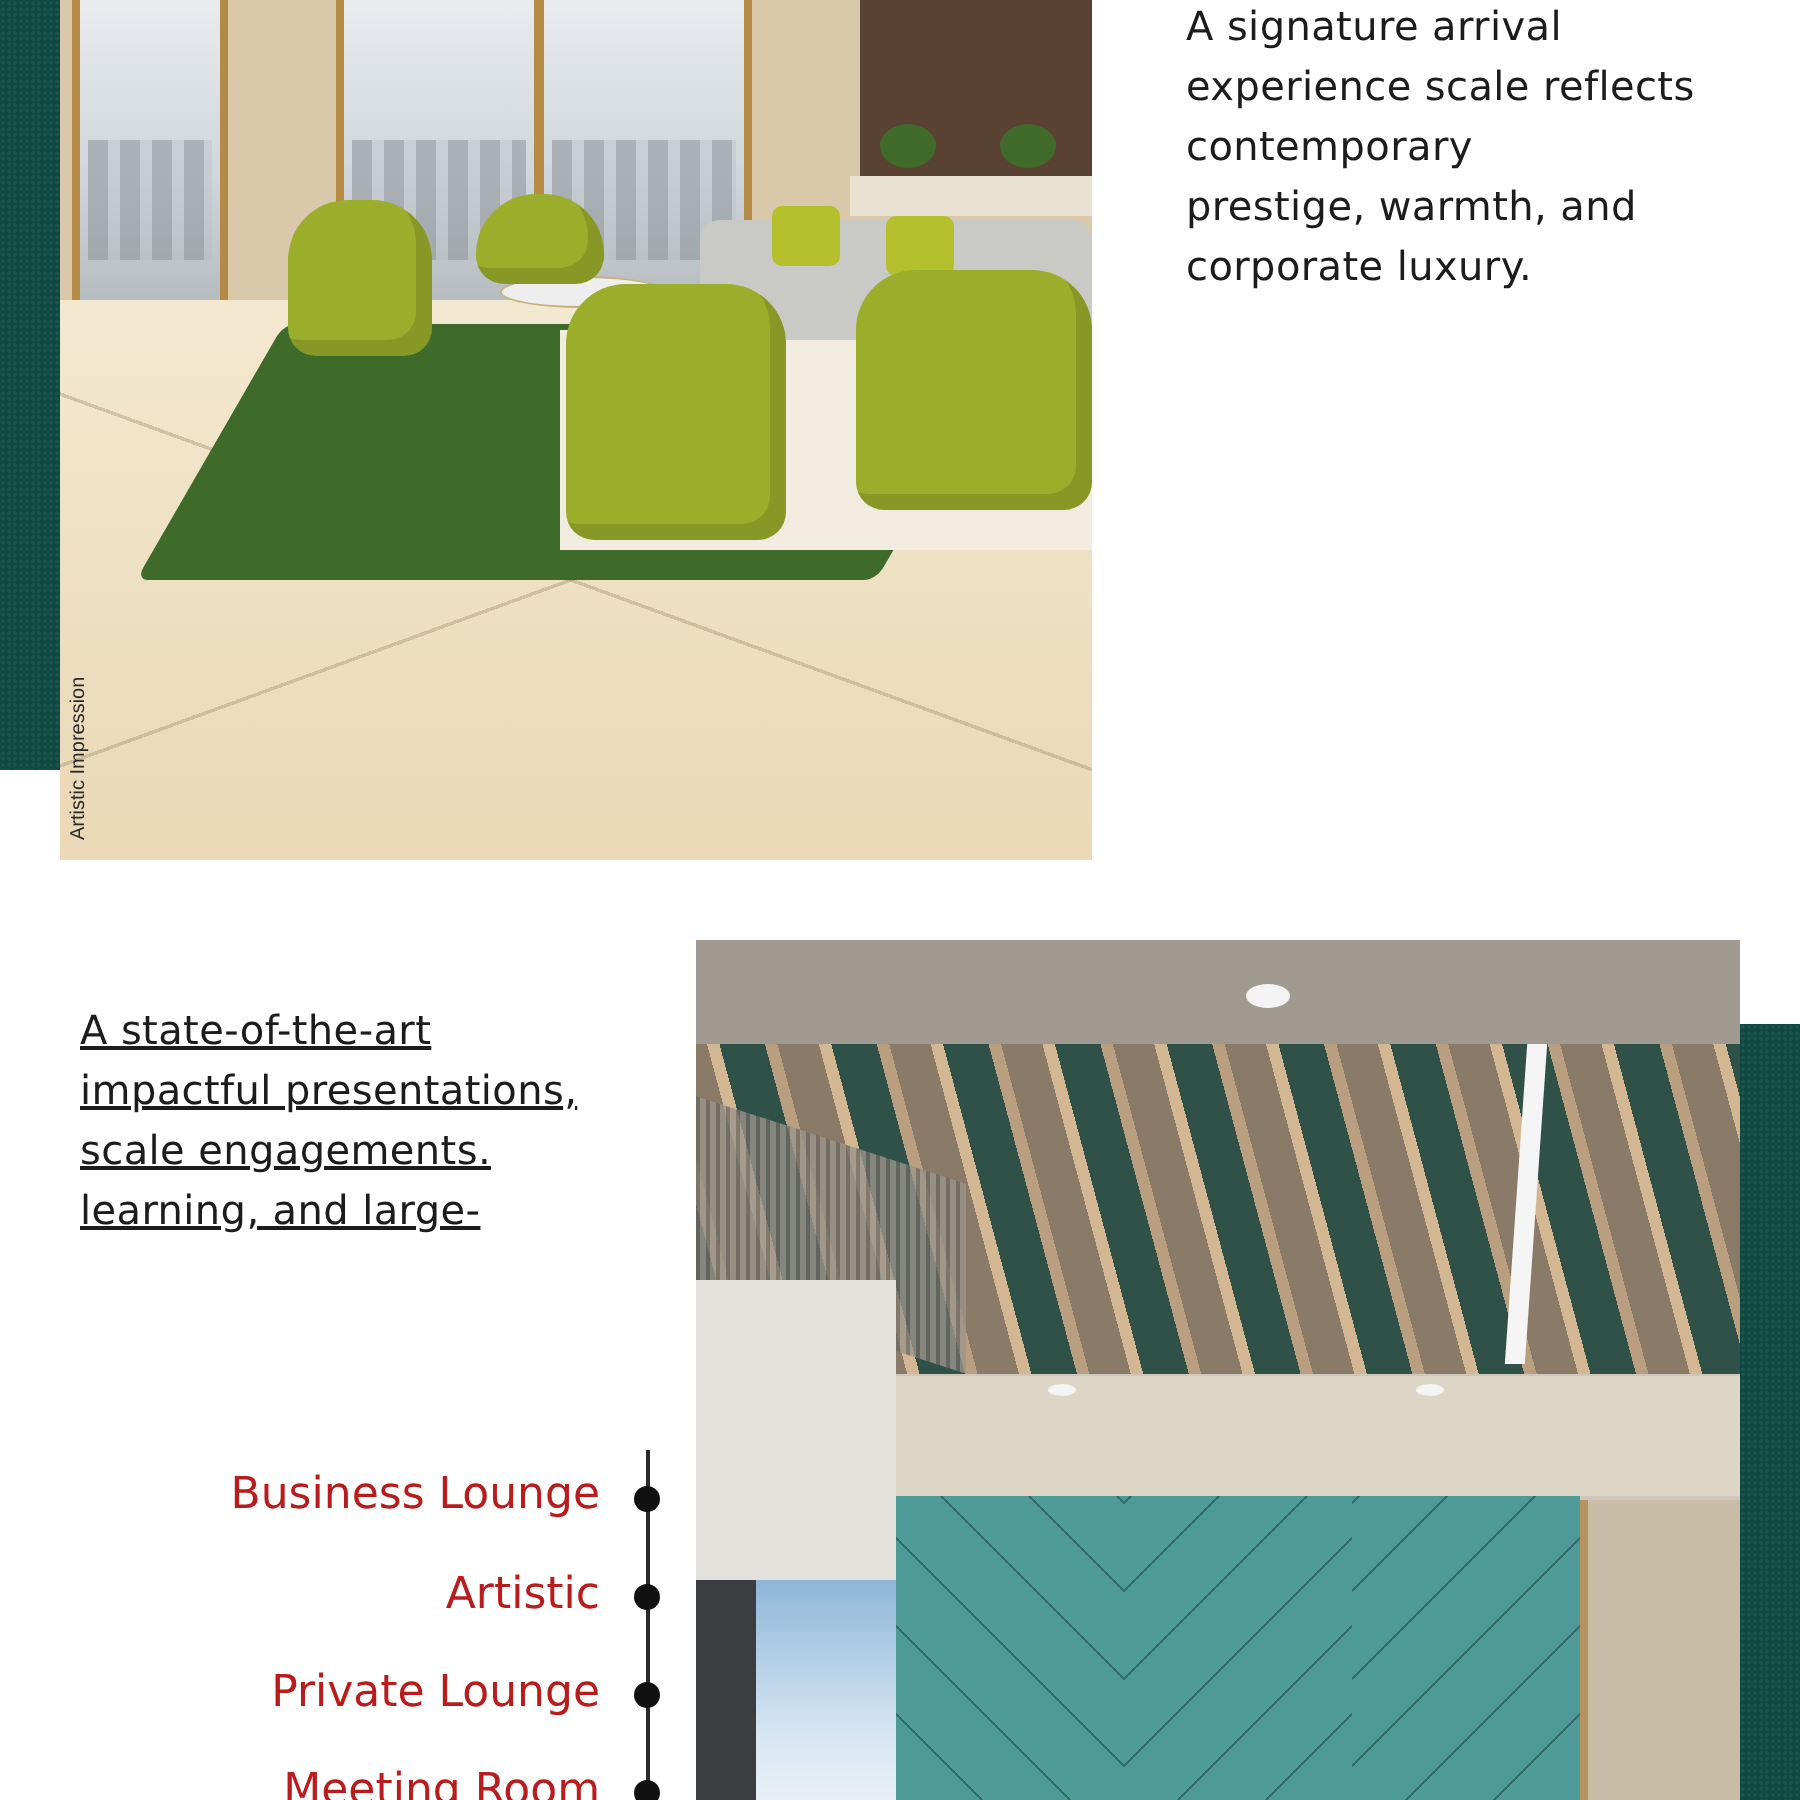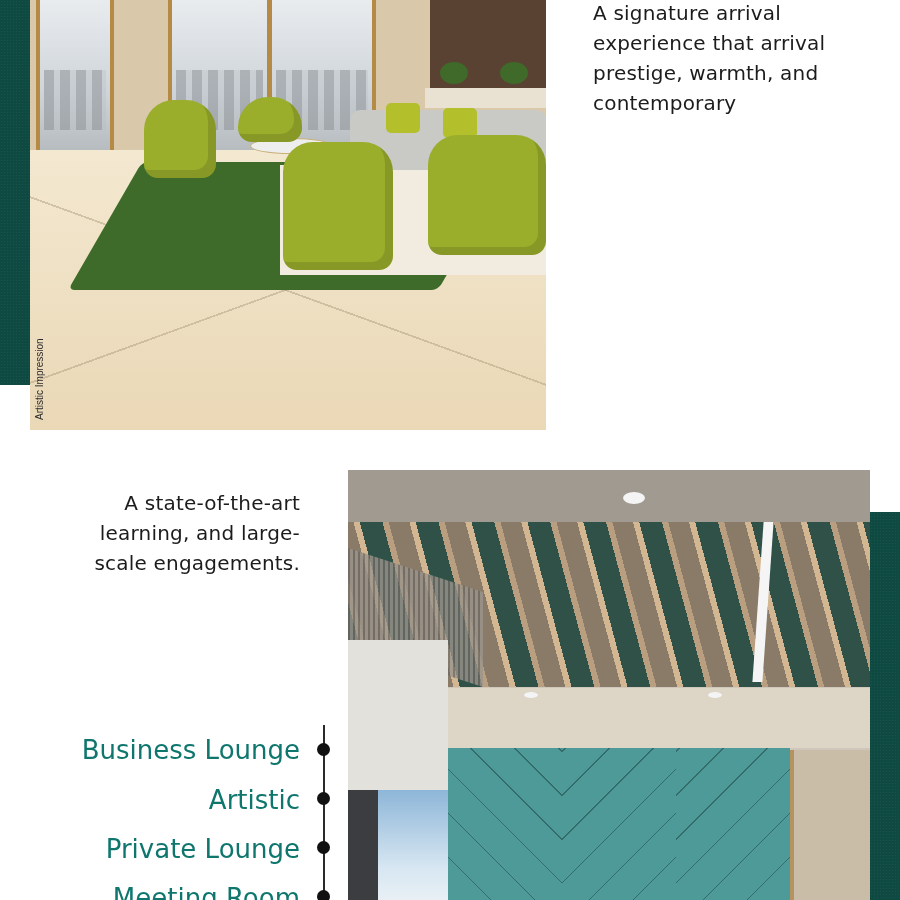--- a/index.html
+++ b/index.html
@@ -48,25 +48,25 @@
   .teal-half { position:absolute; top:278px; height:152px; width:114px;
     background-image: repeating-linear-gradient(-45deg, transparent 0 30px, rgba(30,70,70,.55) 30px 31px); background-color:#4e9a99; }
   .blind { position:absolute; left:0; top:170px; width:100px; height:150px; background:#e3e1dc; }
   .window { position:absolute; left:30px; top:320px; width:70px; height:110px; background:linear-gradient(#8eb6d8, #d6e6f2 70%, #e9f0f5); }
   .window-frame { position:absolute; left:0; top:320px; width:30px; height:110px; background:#3b3d40; }
   .side-room { position:absolute; left:442px; top:280px; width:80px; height:150px; background:#c9bda8; border-left:4px solid #b69260; }
 
   
   .copy { position:absolute; font-family:"DejaVu Sans", sans-serif; font-size:20px; line-height:30px; color:#1c1c1c; letter-spacing:0.2px; }
   #copy-top { left:593px; top:-2px; width:300px; text-align:left; }
-  #copy-bottom { left:40px; top:488px; width:260px; text-align:right; }
+  #copy-bottom { left:40px; top:500px; width:260px; text-align:left;text-decoration:underline; }
 
   
   #timeline-line { position:absolute; left:323px; top:725px; width:1.5px; height:175px; background:#2a2a2a; }
-  .tl-item { position:absolute; right:600px; font-size:26px; color:#0f766e; white-space:nowrap; text-align:right; }
+  .tl-item { position:absolute; right:600px; font-size:22px; color:#b91c1c; white-space:nowrap; text-align:right; }
   .tl-dot { position:absolute; left:317px; width:13px; height:13px; border-radius:50%; background:#111; }
 </style>
 </head>
 <body>
 
 <div id="strip-left" class="green-strip"></div>
 <div id="strip-right" class="green-strip"></div>
 
 <div id="img-top" title="Reception lounge with green armchairs, grey sofa and green rug">
   <div class="wall"></div>
@@ -93,23 +93,24 @@
   <div class="plant" style="left:248px;top:112px;width:20px;height:18px;"></div>
   <div class="chair" style="left:114px;top:100px;width:72px;height:78px;"></div>
   <div class="chair" style="left:208px;top:97px;width:64px;height:45px;"></div>
   <div class="chair" style="left:253px;top:142px;width:110px;height:128px;"></div>
   <div class="chair" style="left:398px;top:135px;width:118px;height:120px;"></div>
 </div>
 <div id="caption-artistic">Artistic Impression</div>
 
 <div id="copy-top" class="copy">
   <div>A signature arrival</div>
-  <div>experience that arrival</div>
+  <div>experience scale reflects</div>
+  <div>contemporary</div>
   <div>prestige, warmth, and</div>
-  <div>contemporary</div>
+  <div>corporate luxury.</div>
 </div>
 
 <div id="img-bottom" title="Auditorium with wood and teal ceiling baffles and teal chevron acoustic wall">
   <div class="soffit"></div>
   <div class="downlight" style="left:275px;top:22px;"></div>
   <div class="baffles"></div>
   <div class="light-strip"></div>
   <div class="ac-vent"></div>
   <div class="beam"></div>
   <div class="downlight" style="left:176px;top:222px;width:14px;height:6px;"></div>
@@ -118,22 +119,23 @@
   <div class="teal-half" style="left:214px;"></div>
   <div class="teal-half" style="left:328px;"></div>
   <div class="side-room"></div>
   <div class="blind"></div>
   <div class="window-frame"></div>
   <div class="window"></div>
 </div>
 
 <div id="copy-bottom" class="copy">
   <div>A state-of-the-art</div>
+  <div>impactful presentations,</div>
+  <div>scale engagements.</div>
   <div>learning, and large-</div>
-  <div>scale engagements.</div>
 </div>
 
 <div id="timeline-line"></div>
 
 <div class="tl-item" style="top:735px;">Business Lounge</div>
 <div class="tl-dot" style="top:743px;"></div>
 
 <div class="tl-item" style="top:785px;">Artistic</div>
 <div class="tl-dot" style="top:792px;"></div>
 

